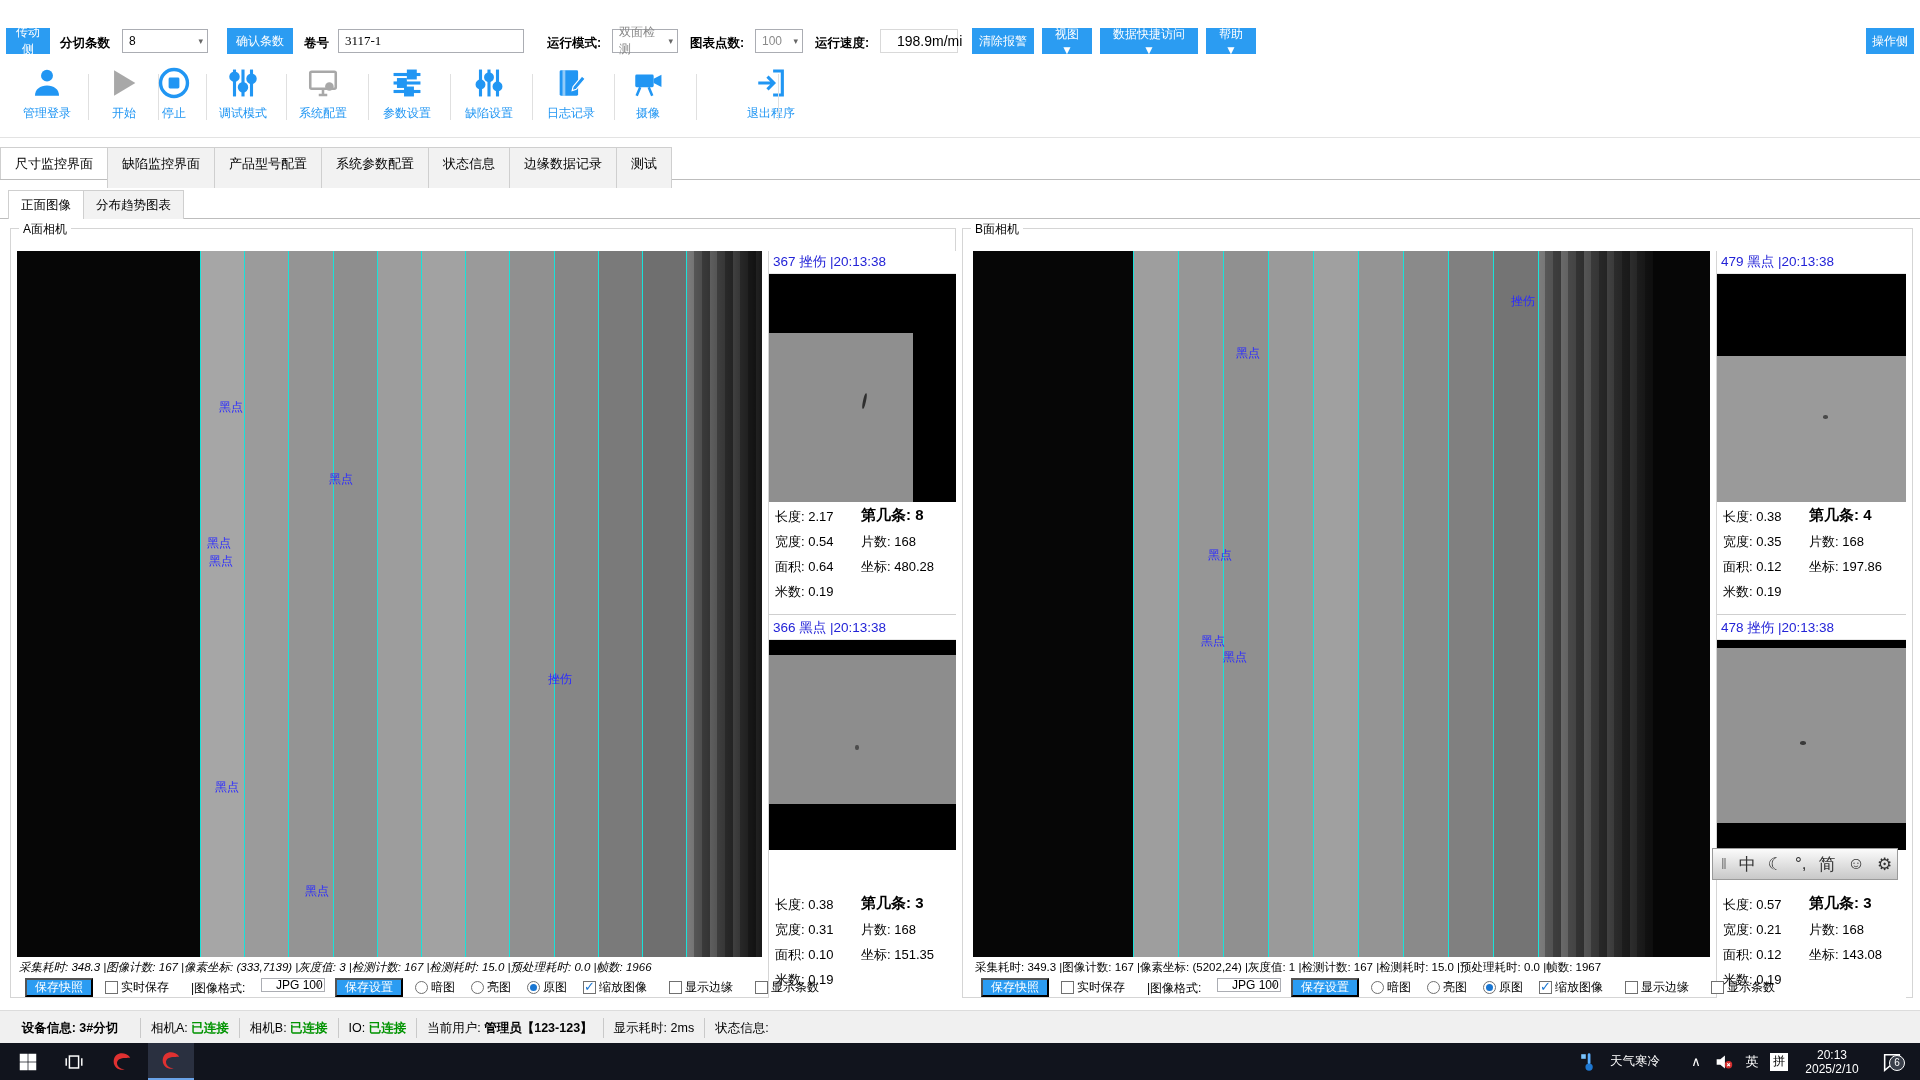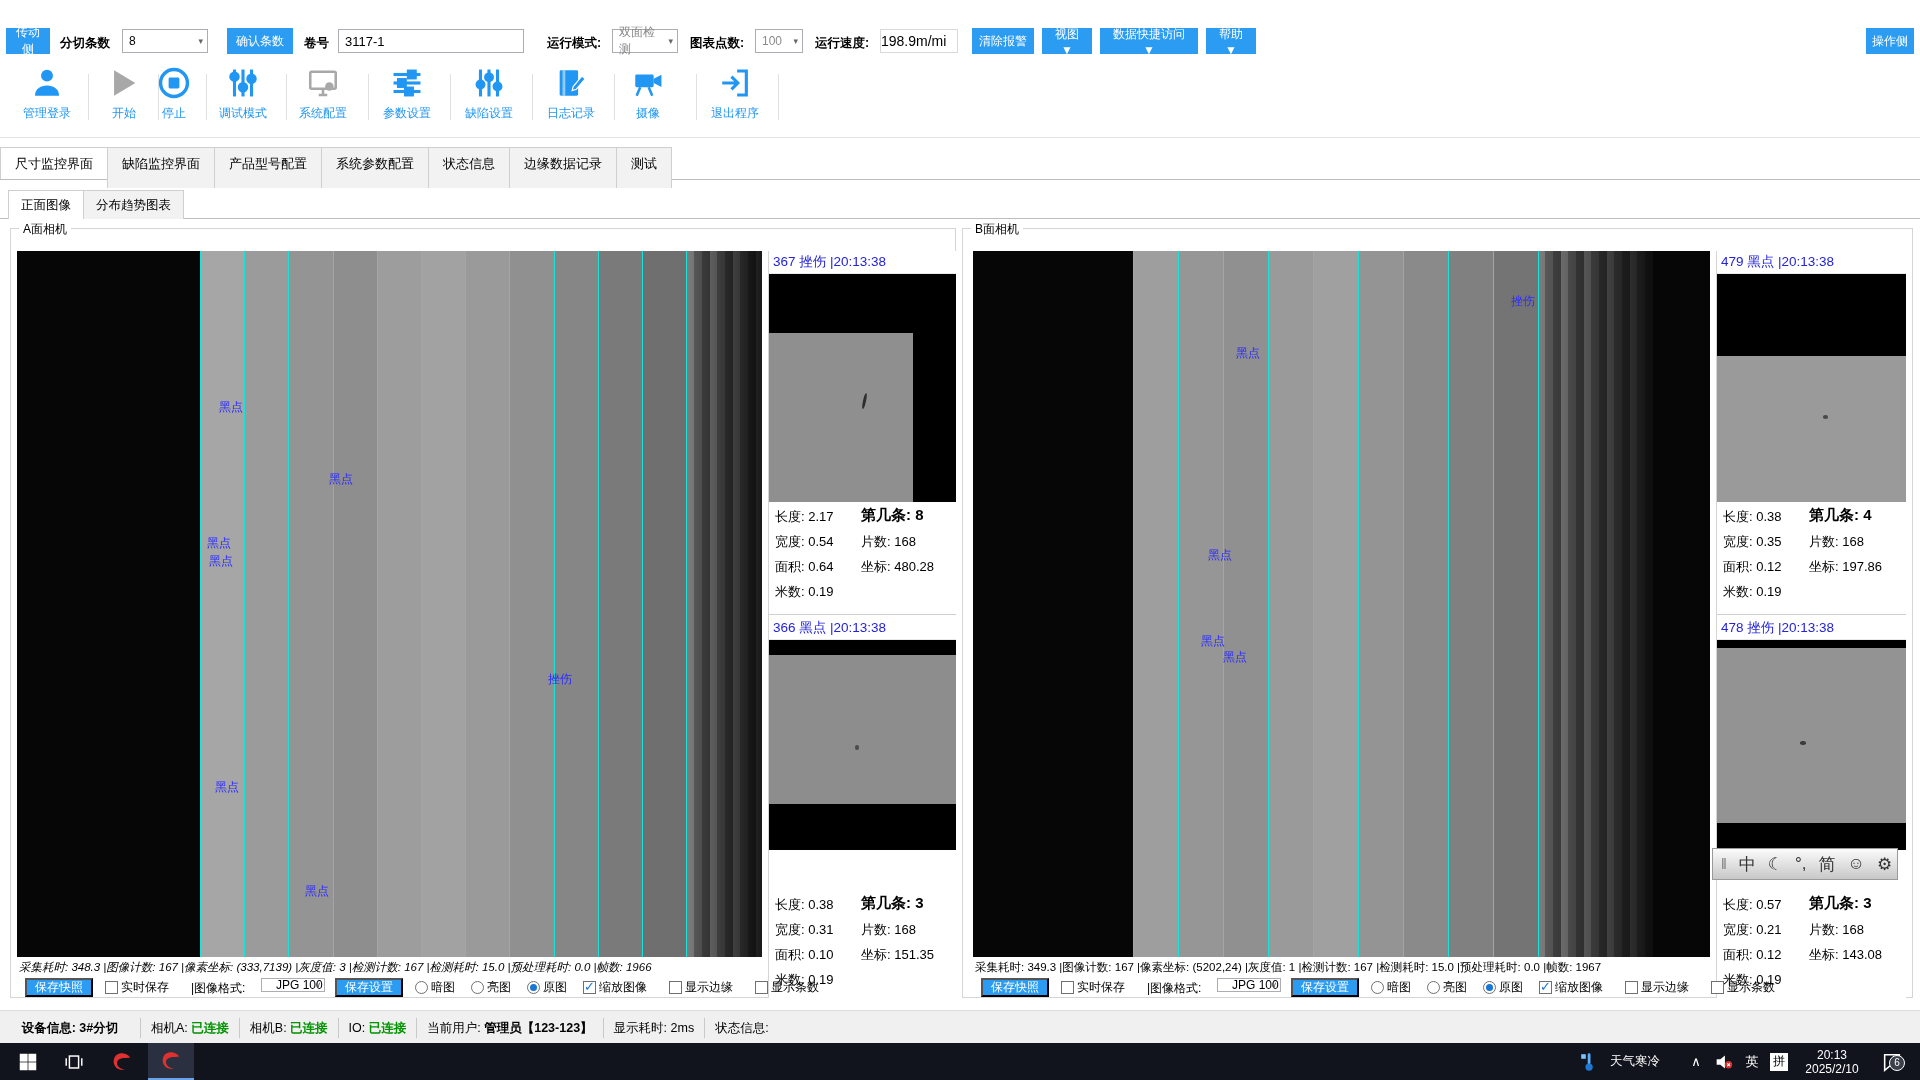--- a/index.html
+++ b/index.html
@@ -15,22 +15,22 @@
 
   
   .toolbar{position:absolute;left:0;top:22px;width:1920px;height:38px;background:#fff;border-bottom:1px solid #e3e3e3;}
   .btn-blue{position:absolute;background:#2b9cf2;color:#fff;border:none;font-size:12px;
             display:flex;align-items:center;justify-content:center;cursor:pointer;font-family:inherit;}
   .tb-label{position:absolute;top:13px;font-weight:bold;font-size:12.5px;white-space:nowrap;}
   .combo{position:absolute;background:#fff;border:1px solid #abadb3;font-size:12px;
          display:flex;align-items:center;padding:0 18px 0 6px;box-sizing:border-box;cursor:pointer;}
   .combo .arr{position:absolute;right:4px;top:50%;transform:translateY(-50%);font-size:9px;color:#666;}
   .combo.dim{color:#8a8a8a;}
-  .tb-input{position:absolute;border:1px solid #abadb3;font-size:13px;padding:0 6px;box-sizing:border-box;font-family:Liberation Sans, sans-serif;}
-  .tb-value{position:absolute;border:1px solid #d9d9d9;background:#fff;font-size:14px;display:flex;align-items:center;padding:0 0;box-sizing:border-box;}
+  .tb-input{position:absolute;border:1px solid #abadb3;font-size:13px;padding:0 6px;box-sizing:border-box;font-family:Liberation Serif, serif;}
+  .tb-value{position:absolute;border:1px solid #d9d9d9;background:#fff;font-size:14px;display:flex;align-items:center;padding:0 16px;box-sizing:border-box;}
 
   
   .iconbar{position:absolute;left:0;top:60px;width:1920px;height:77px;background:#fff;border-bottom:1px solid #e3e3e3;}
   .tool{position:absolute;top:6px;width:78px;height:64px;text-align:center;cursor:pointer;}
   .tool svg{width:34px;height:34px;display:inline-block;}
   .tool .lbl{display:block;margin-top:2px;font-size:12px;color:#2196f3;white-space:nowrap;}
   .tool-sep{position:absolute;top:14px;width:1px;height:46px;background:#e0e0e0;}
 
   
   .maintabs{position:absolute;left:0;top:147px;width:1920px;height:32px;border-bottom:1px solid #bdbdbd;background:#fff;}
@@ -223,21 +223,21 @@
     <div class="tool-sep" style="left:614px;"></div>
     <div class="tool" style="left:620px;width:56px;">
       <svg viewBox="0 0 24 24" fill="#2196f3">
           <rect x="3" y="6" width="13" height="9" rx="1"></rect>
           <path d="M16 9l5.5-2.8v8.6L16 12z"></path>
           <path d="M6.5 15L4 21M12.5 15l2.5 6" stroke="#2196f3" stroke-width="1.8" fill="none"></path>
         </svg>
       <span class="lbl">摄像</span>
     </div>
     <div class="tool-sep" style="left:696px;"></div>
-    <div class="tool" style="left:696px;">
+    <div class="tool" style="left:696px;padding-left:36px;">
       <svg viewBox="0 0 24 24" fill="none" stroke="#2196f3" stroke-width="2.2">
           <path d="M13.5 3.5H20v17h-6.5"></path>
           <path d="M3 12h10.5M9.5 7.5L14 12l-4.5 4.5"></path>
         </svg>
       <span class="lbl">退出程序</span>
     </div>
     <div class="tool-sep" style="left:778px;"></div>
   </div>
 
   <div class="maintabs">

